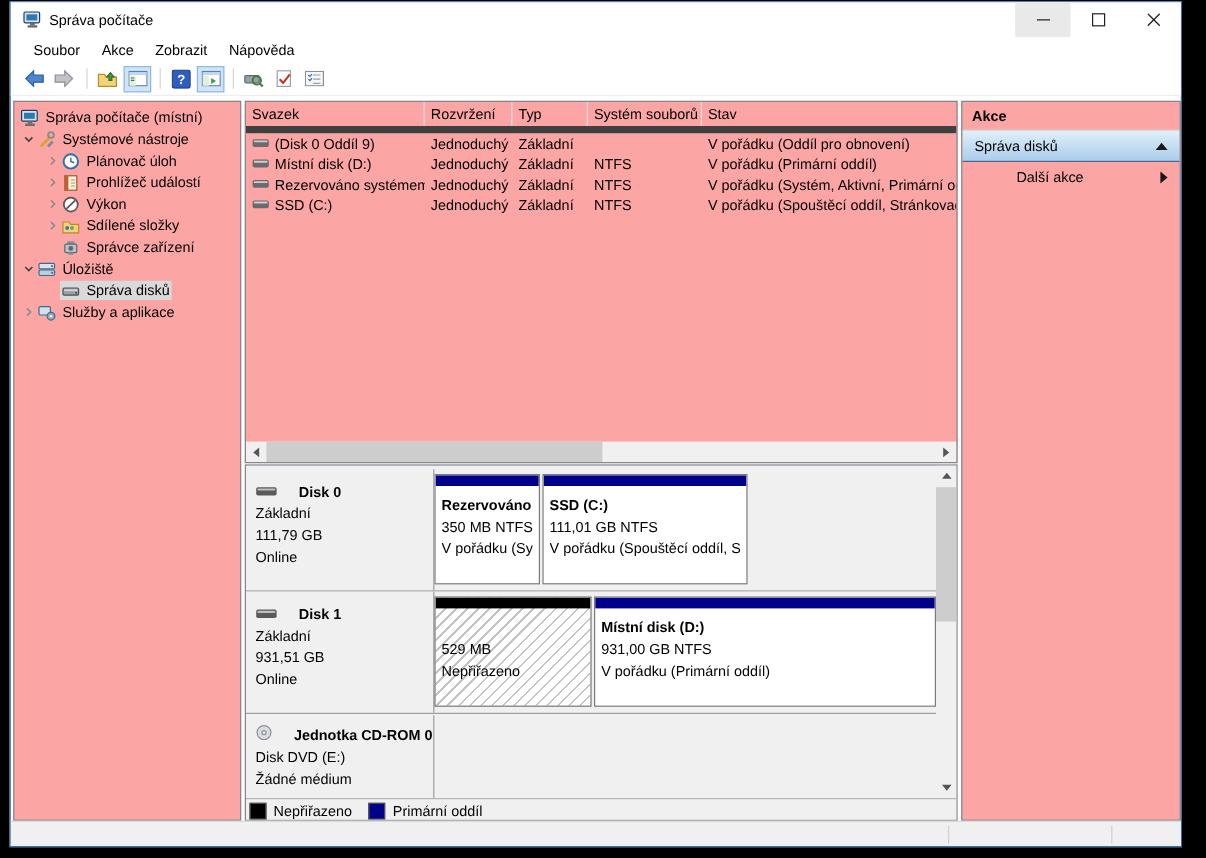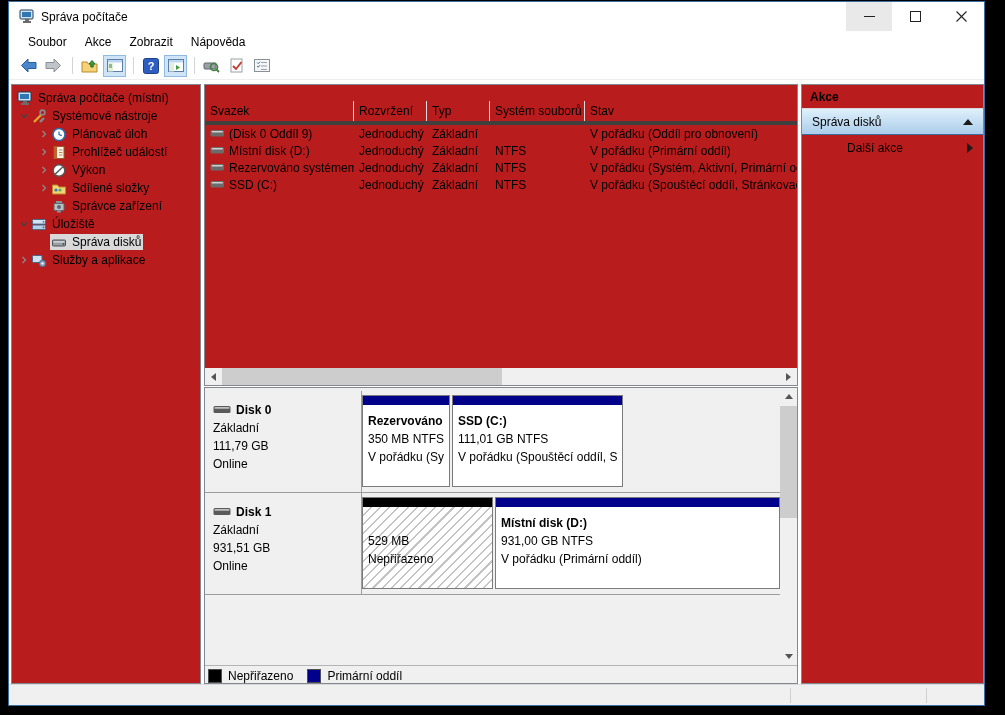--- a/index.html
+++ b/index.html
@@ -17,50 +17,50 @@
   .maxglyph{display:block;width:9px;height:9px;border:1px solid #222;}
   
   .menubar{position:absolute;left:0;top:29px;width:100%;height:21px;background:#fff;display:flex;align-items:center;padding-left:10px;box-sizing:border-box;}
   .menu{padding:2px 9px;}
   
   .toolbar{position:absolute;left:0;top:50px;width:100%;height:28px;background:#fff;display:flex;align-items:center;padding-left:8px;box-sizing:border-box;border-bottom:1px solid #eee;}
   .tbtn{width:23px;height:22px;display:flex;align-items:center;justify-content:center;margin-right:2px;border:1px solid transparent;box-sizing:border-box;}
   .tbtn.toggled{background:#cfe4f7;border-color:#90bbe0;}
   .tsep{width:1px;height:17px;background:#d4d4d4;margin:0 5px;}
   
-  .panel{position:absolute;background:#b91c1c;border:1px solid #828790;box-sizing:border-box;}
+  .panel{position:absolute;background:#fca5a5;border:1px solid #828790;box-sizing:border-box;}
   .pleft {left:2px;  top:82px; width:190px;height:600px;overflow:hidden;}
   .pctop {left:195px;top:82px; width:594px;height:302px;overflow:hidden;}
   .pcbot {left:195px;top:385px;width:594px;height:297px;overflow:hidden;background:#f0f0f0;}
   .pright{left:792px;top:82px; width:183px;height:600px;overflow:hidden;}
   
   .tree{padding-top:4px;}
   .trow{height:18px;display:flex;align-items:center;white-space:nowrap;}
   .trow .arr{width:12px;height:12px;flex:none;display:flex;align-items:center;justify-content:center;}
   .trow .ico{width:16px;height:15px;flex:none;margin:0 3px 0 1px;}
   .tlabel{padding:1px 2px;}
   .d0{padding-left:4px;} .d1{padding-left:6px;} .d2{padding-left:26px;}
   .selwrap{display:flex;align-items:center;background:#d9d9d9;}
   
   .vhead,.vrow{display:grid;grid-template-columns:149px 73px 63px 95px 1fr;align-items:center;}
-  .vhead{height:20px;border-bottom:4px solid #404040;margin-top:16px;}
+  .vhead{height:20px;border-bottom:6px solid #404040;}
   .vhead .hc{height:100%;display:flex;align-items:center;padding-left:5px;border-right:1px solid #dcdcdc;box-sizing:border-box;}
   .vhead .hc:last-child{border-right:none;}
   .vrow{height:17px;}
   .vrow .c{padding-left:5px;white-space:nowrap;overflow:hidden;}
   .vrow .c0{display:flex;align-items:center;gap:4px;}
   
   .hscroll{position:absolute;left:0;bottom:0;width:100%;height:17px;background:#f0f0f0;}
   .hs-btn{position:absolute;top:0;width:17px;height:17px;display:flex;align-items:center;justify-content:center;}
   .hs-thumb{position:absolute;left:17px;top:0;width:280px;height:17px;background:#cdcdcd;}
   
   .diskrow{position:absolute;left:0;width:575px;border-bottom:1px solid #9d9d9d;box-sizing:border-box;background:#f0f0f0;}
   .dinfo{position:absolute;left:0;top:0;width:157px;height:100%;border-right:1px solid #9d9d9d;box-sizing:border-box;padding:10px 0 0 8px;}
   .dinfo .dl{line-height:18px;white-space:nowrap;}
-  .dname{font-weight:bold;display:flex;align-items:center;gap:5px;}
+  .dname{font-weight:bold;display:flex;align-items:center;gap:18px;}
   .part{position:absolute;top:4px;height:92px;background:#fff;border:1px solid #7b7b7b;box-sizing:border-box;overflow:hidden;}
   .pstrip{height:9px;width:100%;}
   .ptext{padding:7px 5px 0 5px;}
   .pl{line-height:18px;white-space:nowrap;overflow:hidden;min-height:18px;}
   .pl.b{font-weight:bold;}
   .part.hatch{background:repeating-linear-gradient(135deg,#ffffff 0 5px,#c3c3c3 5px 6.5px);}
   
   .vscroll{position:absolute;right:0;top:0;width:17px;height:277px;background:#f0f0f0;}
   .vs-btn{position:absolute;left:0;width:17px;height:17px;display:flex;align-items:center;justify-content:center;}
   .vs-thumb{position:absolute;left:0;top:18px;width:17px;height:112px;background:#cdcdcd;}
@@ -464,20 +464,34 @@
       <div class="part" style="left:290px;width:285px;">
         <div class="pstrip" style="background: rgb(0, 0, 139);"></div>
         <div class="ptext">
           <div class="pl b">Místní disk  (D:)</div>
           <div class="pl">931,00 GB NTFS</div>
           <div class="pl">V pořádku (Primární oddíl)</div>
         </div>
       </div>
     </div>
 
+    <div class="diskrow" style="top:208px;height:69px;border-bottom:none;">
+      <div class="dinfo" style="padding-top:8px;">
+        <div class="dl dname">
+            <span><svg width="14" height="13" viewBox="0 0 14 13">
+                <circle cx="7" cy="6.5" r="5.8" fill="#d9dde1" stroke="#8a9096"></circle>
+                <circle cx="7" cy="6.5" r="1.7" fill="#fff" stroke="#8a9096"></circle>
+              </svg></span>
+            <span>Jednotka CD-ROM 0</span>
+          </div>
+        <div class="dl">Disk DVD (E:)</div>
+        <div class="dl"></div>
+        <div class="dl">Žádné médium</div>
+      </div>
+    </div>
 
     <div class="vscroll">
       <div class="vs-btn" style="top:0;">
           <span class="tri-u"></span>
         </div>
       <div class="vs-thumb"></div>
       <div class="vs-btn" style="bottom:0;">
           <span class="tri-d"></span>
         </div>
     </div>

